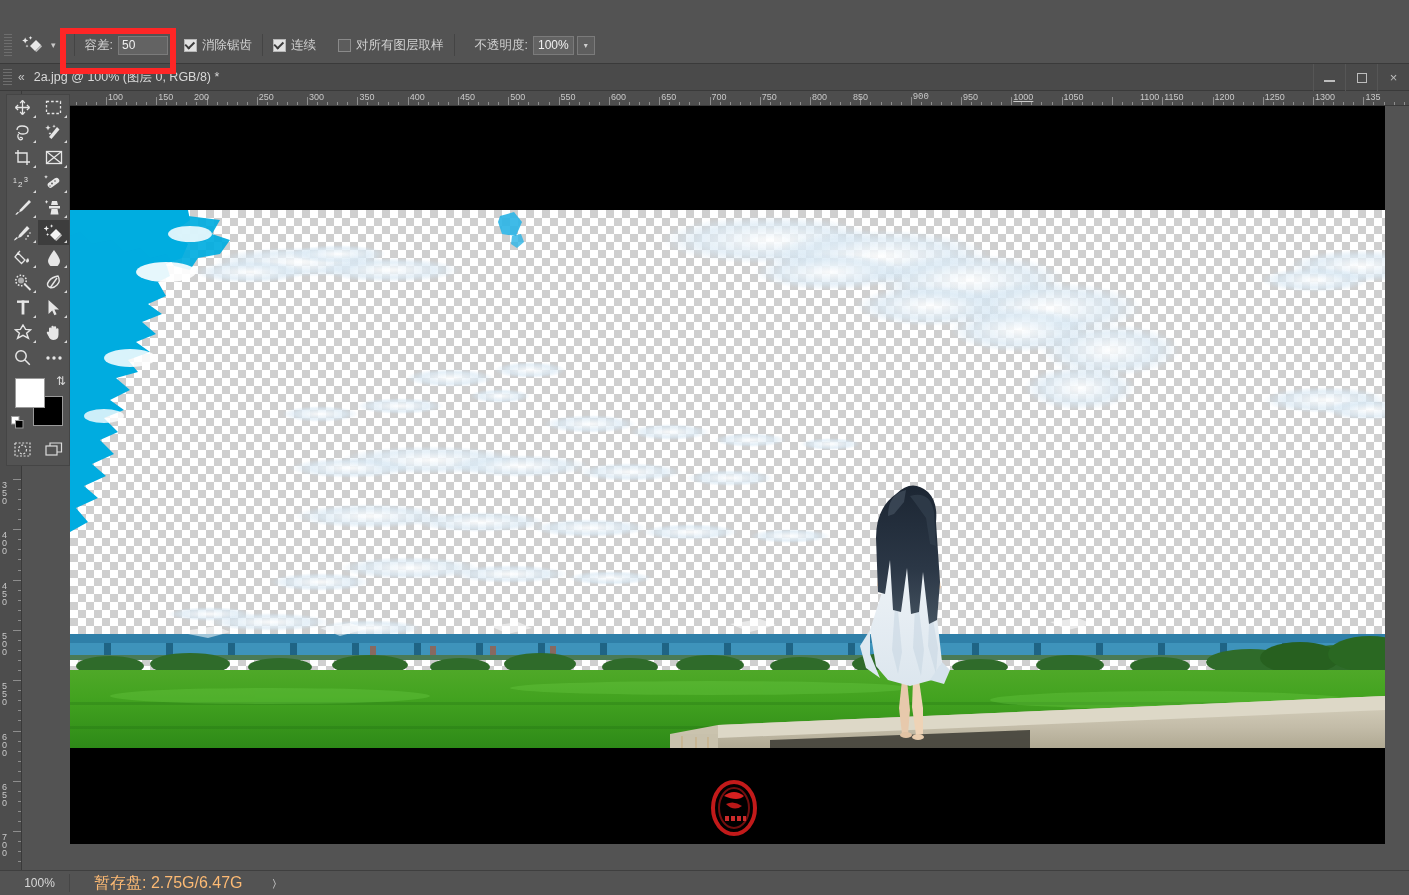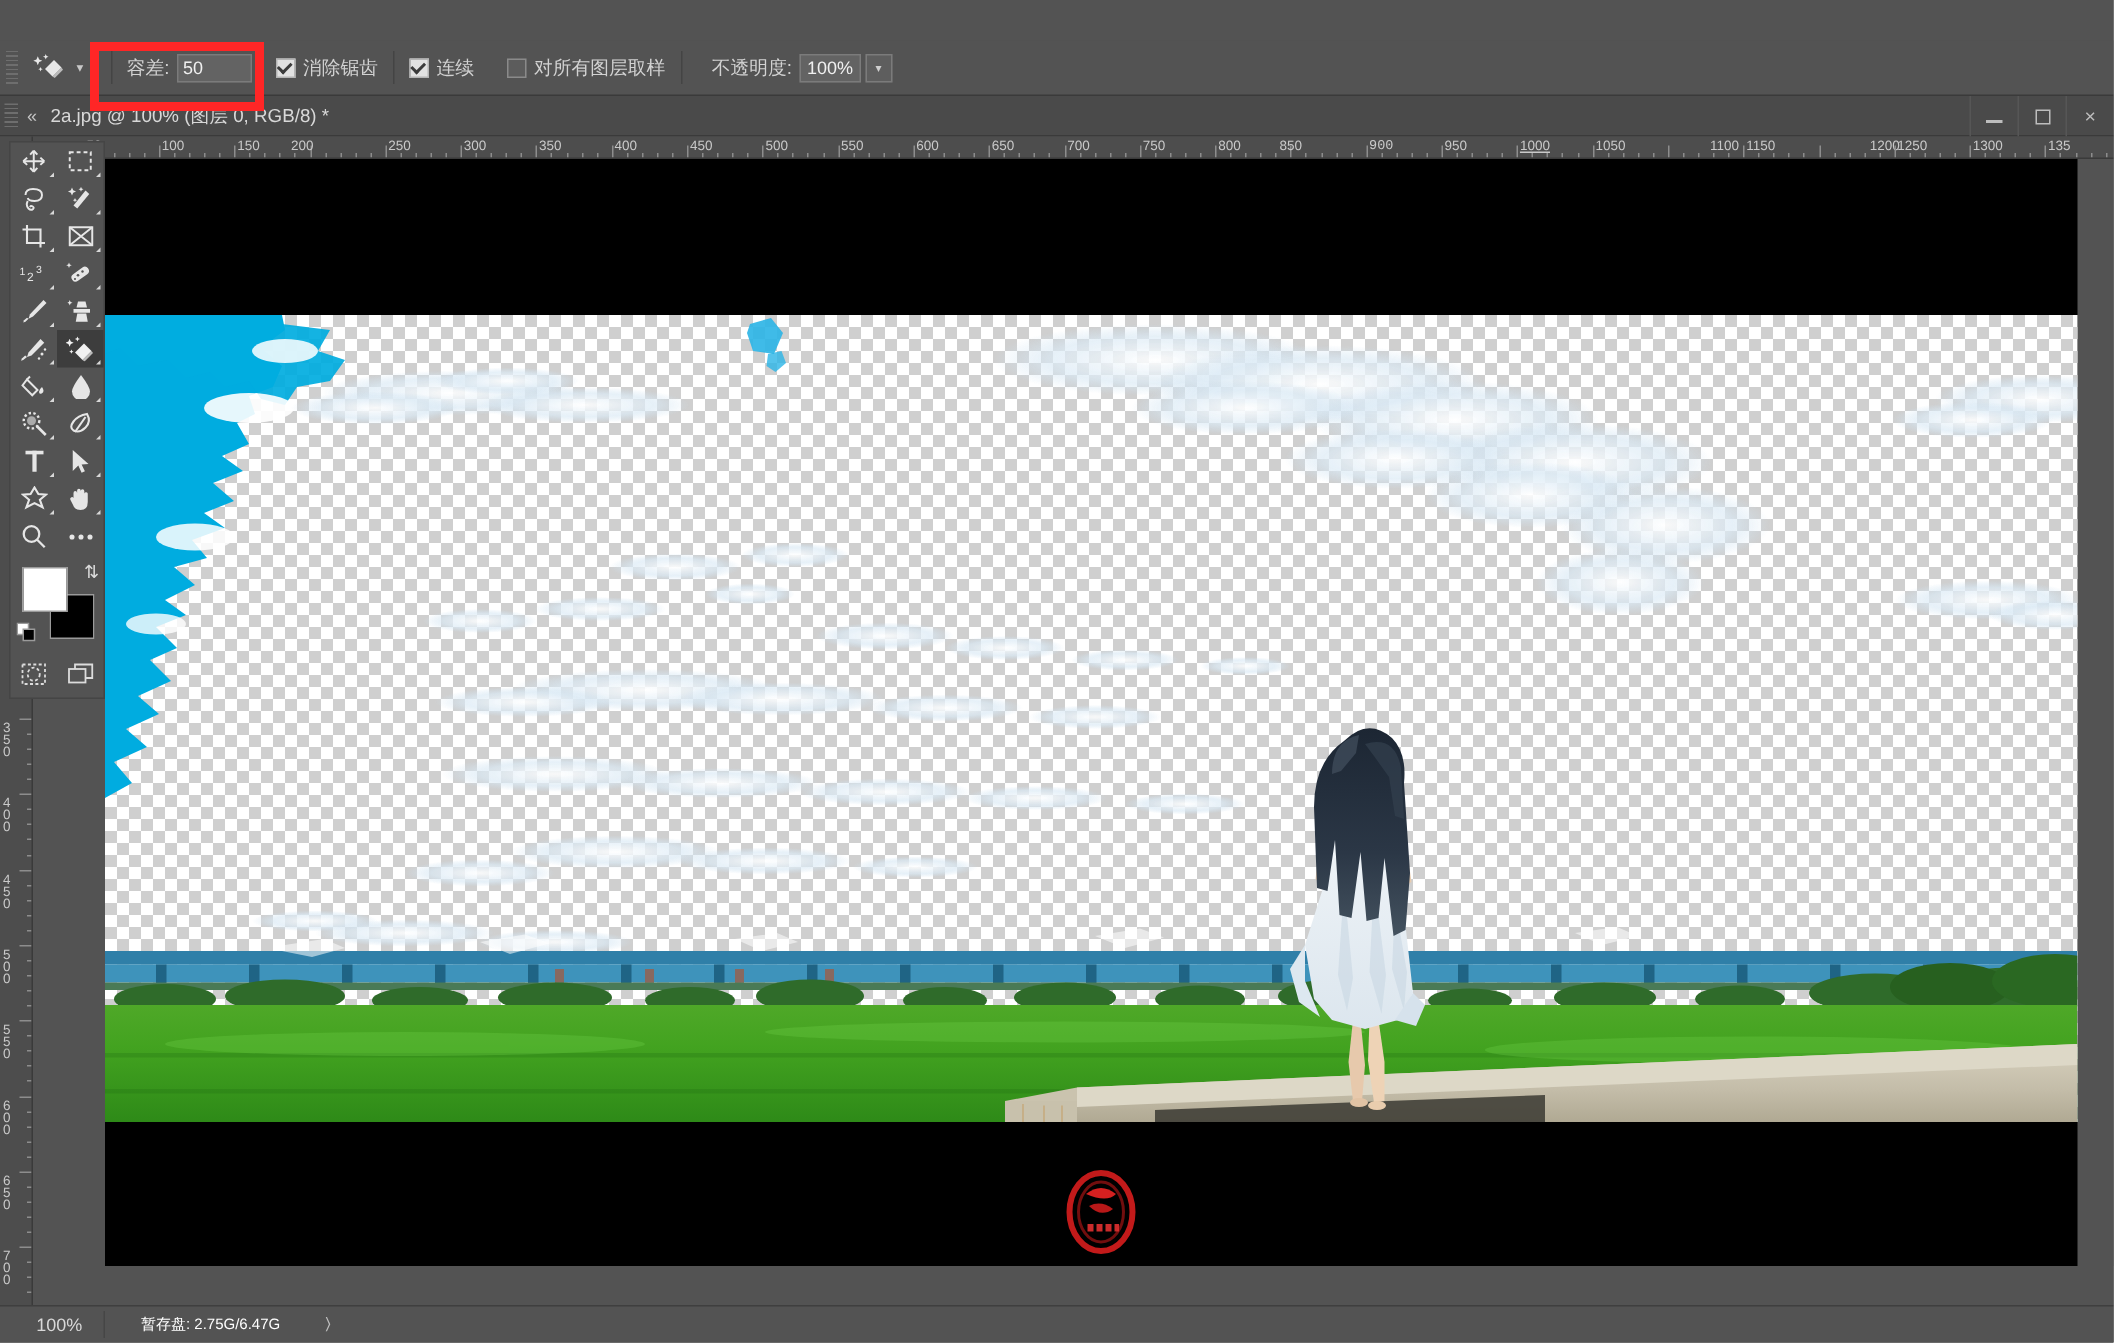--- a/index.html
+++ b/index.html
@@ -168,21 +168,21 @@
   .qmbtn { width:31px; height:26px; display:flex; align-items:center; justify-content:center; color:#ddd;}
 
   
   .statusbar {
     position:absolute; left:0; bottom:0; width:1409px; height:25px;
     background:#535353; border-top:1px solid #3f3f3f;
     display:flex; align-items:center;
   }
   .st-zoom { width:60px; color:#d8d8d8; font-size:12px; text-align:center;
     border-right:1px solid #464646; height:18px; line-height:18px; margin-left:10px;}
-  .st-info { color:#ffffff; font-size:10px; margin-left:24px; }
+  .st-info { color:#fdba74; font-size:16px; margin-left:24px; }
   .st-chev { color:#c0c0c0; font-size:11px; margin-left:30px; }
 </style>
 </head>
 <body>
 
 <div id="app">
 
 
   <div class="optionsbar">
     <div class="grip"></div>
@@ -388,21 +388,21 @@
         <div class="hr-tick" style="left: 1110.02px; height: 3px;"></div>
         <div class="hr-tick" style="left: 1120.08px; height: 3px;"></div>
         <div class="hr-tick" style="left: 1130.14px; height: 3px;"></div>
         <div class="hr-tick" style="left: 1140.2px; height: 8px;"></div>
         <div class="hr-lab" style="left: 1142.2px;">1150</div>
         <div class="hr-tick" style="left: 1150.26px; height: 3px;"></div>
         <div class="hr-tick" style="left: 1160.32px; height: 3px;"></div>
         <div class="hr-tick" style="left: 1170.38px; height: 3px;"></div>
         <div class="hr-tick" style="left: 1180.44px; height: 3px;"></div>
         <div class="hr-tick" style="left: 1190.5px; height: 8px;"></div>
-        <div class="hr-lab" style="left: 1192.5px; margin-left: 32px;">1200</div>
+        <div class="hr-lab" style="left: 1192.5px;">1200</div>
         <div class="hr-tick" style="left: 1200.56px; height: 3px;"></div>
         <div class="hr-tick" style="left: 1210.62px; height: 3px;"></div>
         <div class="hr-tick" style="left: 1220.68px; height: 3px;"></div>
         <div class="hr-tick" style="left: 1230.74px; height: 3px;"></div>
         <div class="hr-tick" style="left: 1240.8px; height: 8px;"></div>
         <div class="hr-lab" style="left: 1242.8px;">1250</div>
         <div class="hr-tick" style="left: 1250.86px; height: 3px;"></div>
         <div class="hr-tick" style="left: 1260.92px; height: 3px;"></div>
         <div class="hr-tick" style="left: 1270.98px; height: 3px;"></div>
         <div class="hr-tick" style="left: 1281.04px; height: 3px;"></div>

